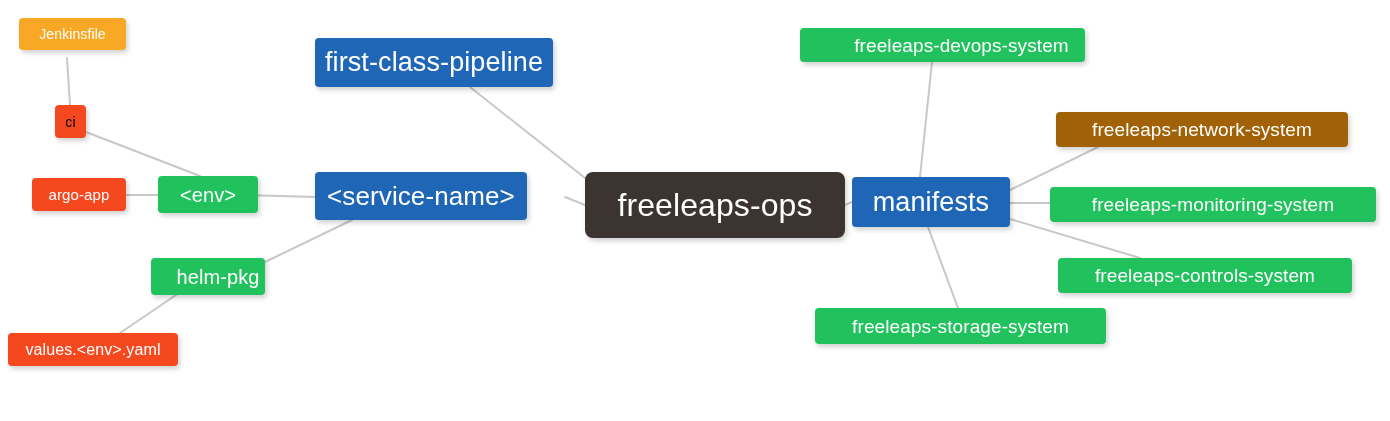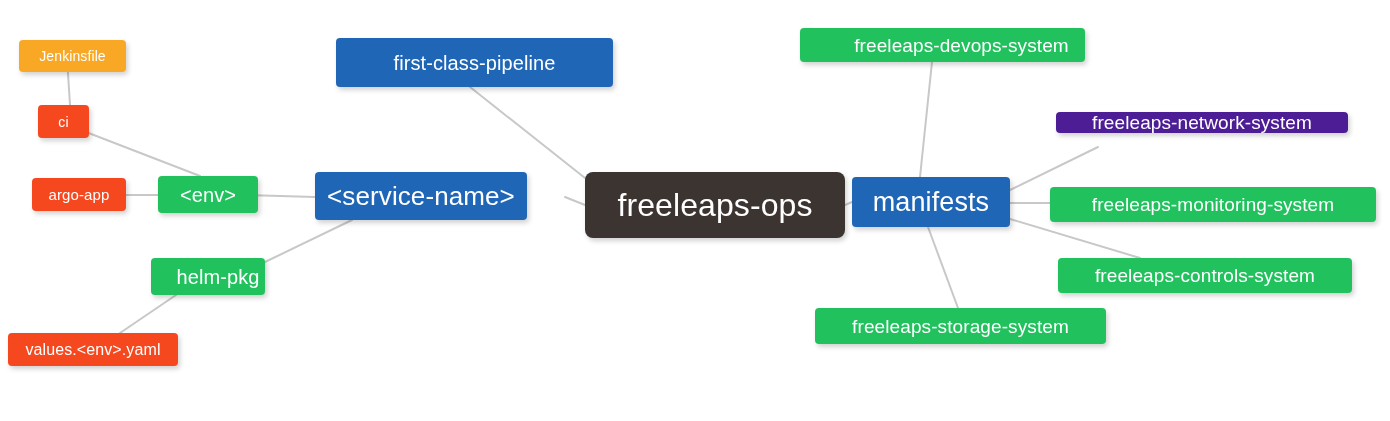--- a/index.html
+++ b/index.html
@@ -60,54 +60,54 @@
       <line x1="158" y1="195" x2="126" y2="195" stroke="#c8c8c8" stroke-width="2" stroke-linecap="round"></line>
       <line x1="70" y1="105" x2="67" y2="58" stroke="#c8c8c8" stroke-width="2" stroke-linecap="round"></line>
       <line x1="176" y1="295" x2="120" y2="333" stroke="#c8c8c8" stroke-width="2" stroke-linecap="round"></line>
       <line x1="920" y1="177" x2="932" y2="62" stroke="#c8c8c8" stroke-width="2" stroke-linecap="round"></line>
       <line x1="1010" y1="190" x2="1098" y2="147" stroke="#c8c8c8" stroke-width="2" stroke-linecap="round"></line>
       <line x1="1010" y1="203" x2="1050" y2="203" stroke="#c8c8c8" stroke-width="2" stroke-linecap="round"></line>
       <line x1="1010" y1="219" x2="1140" y2="258" stroke="#c8c8c8" stroke-width="2" stroke-linecap="round"></line>
       <line x1="928" y1="227" x2="958" y2="308" stroke="#c8c8c8" stroke-width="2" stroke-linecap="round"></line>
     </svg>
   <div id="node-layer">
-      <div class="node" style="left: 19px; top: 40px; width: 107px; height: 32px; background: rgb(249, 168, 37); color: rgb(255, 255, 255); font-size: 14px;">
+      <div class="node" style="left: 19px; top: 18px; width: 107px; height: 32px; background: rgb(249, 168, 37); color: rgb(255, 255, 255); font-size: 14px;">
         <span class="node-label">Jenkinsfile</span>
       </div>
-      <div class="node" style="left: 38px; top: 105px; width: 51px; height: 33px; background: rgb(245, 72, 31); color: #ffffff; font-size: 14px;">
+      <div class="node" style="left: 55px; top: 105px; width: 31px; height: 33px; background: rgb(245, 72, 31); color: #000000; font-size: 14px;">
         <span class="node-label">ci</span>
       </div>
       <div class="node" style="left: 32px; top: 178px; width: 94px; height: 33px; background: rgb(245, 72, 31); color: rgb(255, 255, 255); font-size: 15px;">
         <span class="node-label">argo-app</span>
       </div>
       <div class="node" style="left: 158px; top: 176px; width: 100px; height: 37px; background: rgb(33, 194, 94); color: rgb(255, 255, 255); font-size: 20px;">
         <span class="node-label">&lt;env&gt;</span>
       </div>
       <div class="node" style="left: 151px; top: 258px; width: 114px; height: 37px; background: rgb(33, 194, 94); color: rgb(255, 255, 255); font-size: 20px; padding-left: 20px;">
         <span class="node-label">helm-pkg</span>
       </div>
       <div class="node" style="left: 8px; top: 333px; width: 170px; height: 33px; background: rgb(245, 72, 31); color: rgb(255, 255, 255); font-size: 16px;">
         <span class="node-label">values.&lt;env&gt;.yaml</span>
       </div>
-      <div class="node" style="left: 315px; top: 38px; width: 277px; height: 49px; background: rgb(32, 102, 183); color: rgb(255, 255, 255); font-size: 20px; margin-left: 21px;">
+      <div class="node" style="left: 315px; top: 38px; width: 238px; height: 49px; background: rgb(32, 102, 183); color: rgb(255, 255, 255); font-size: 27px;">
         <span class="node-label">first-class-pipeline</span>
       </div>
       <div class="node" style="left: 315px; top: 172px; width: 212px; height: 48px; background: rgb(32, 102, 183); color: rgb(255, 255, 255); font-size: 26px;">
         <span class="node-label">&lt;service-name&gt;</span>
       </div>
       <div class="node" style="left: 585px; top: 172px; width: 260px; height: 66px; background: rgb(59, 52, 48); color: rgb(255, 255, 255); font-size: 32px; border-radius: 8px;">
         <span class="node-label">freeleaps-ops</span>
       </div>
       <div class="node" style="left: 852px; top: 177px; width: 158px; height: 50px; background: rgb(32, 102, 183); color: rgb(255, 255, 255); font-size: 27px;">
         <span class="node-label">manifests</span>
       </div>
       <div class="node" style="left: 800px; top: 28px; width: 285px; height: 34px; background: rgb(33, 194, 94); color: rgb(255, 255, 255); font-size: 19px; padding-left: 38px;">
         <span class="node-label">freeleaps-devops-system</span>
       </div>
-      <div class="node" style="left: 1056px; top: 112px; width: 292px; height: 21px; background: #4c1d95; color: rgb(255, 255, 255); font-size: 19px;">
+      <div class="node" style="left: 1056px; top: 112px; width: 292px; height: 35px; background: #a16207; color: rgb(255, 255, 255); font-size: 19px;">
         <span class="node-label">freeleaps-network-system</span>
       </div>
       <div class="node" style="left: 1050px; top: 187px; width: 326px; height: 35px; background: rgb(33, 194, 94); color: rgb(255, 255, 255); font-size: 19px;">
         <span class="node-label">freeleaps-monitoring-system</span>
       </div>
       <div class="node" style="left: 1058px; top: 258px; width: 294px; height: 35px; background: rgb(33, 194, 94); color: rgb(255, 255, 255); font-size: 19px;">
         <span class="node-label">freeleaps-controls-system</span>
       </div>
       <div class="node" style="left: 815px; top: 308px; width: 291px; height: 36px; background: rgb(33, 194, 94); color: rgb(255, 255, 255); font-size: 19px;">
         <span class="node-label">freeleaps-storage-system</span>

